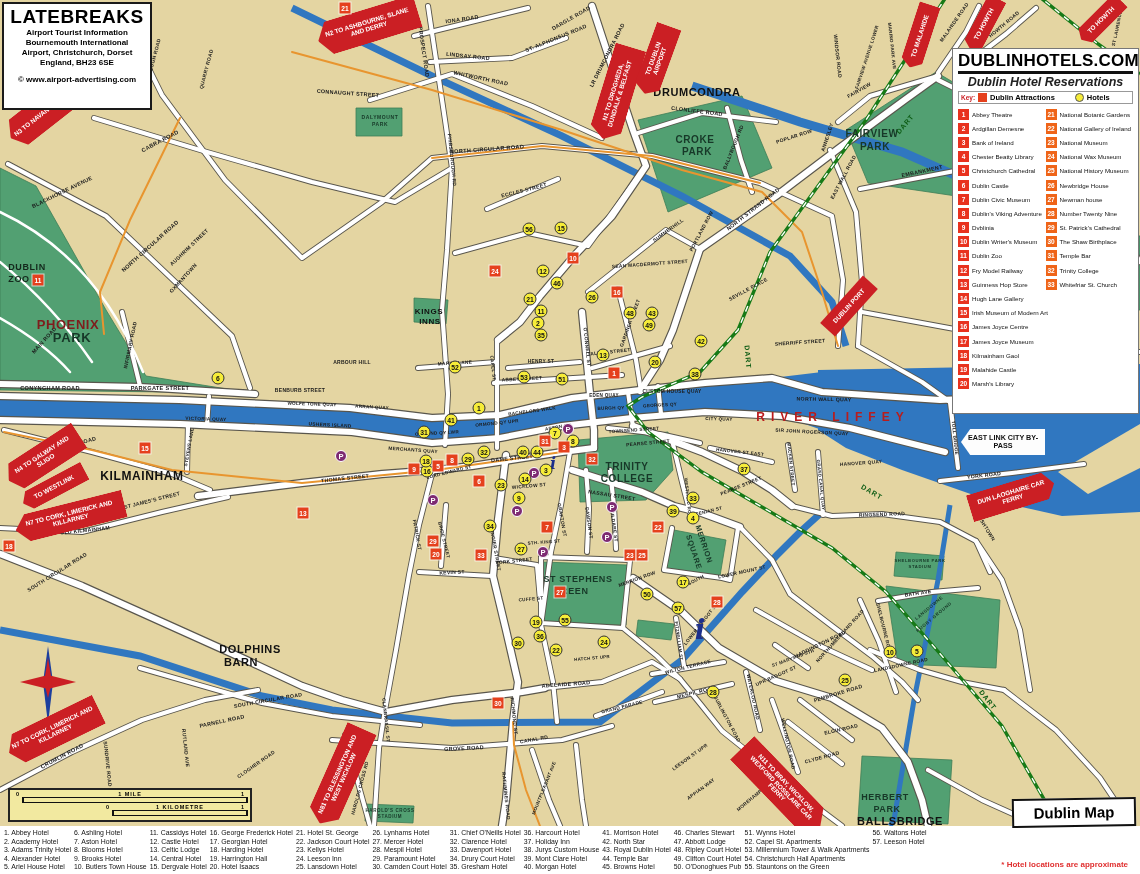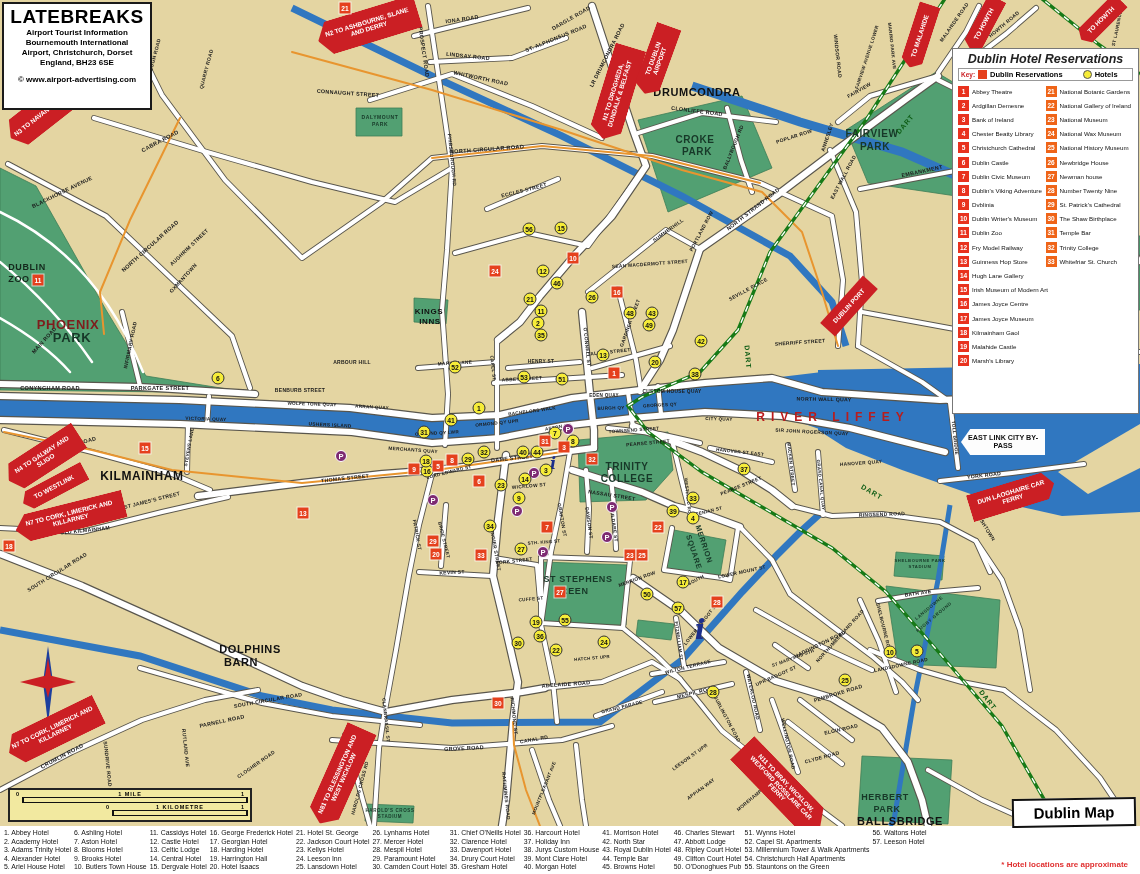--- a/index.html
+++ b/index.html
@@ -510,25 +510,26 @@
   <div id="latebreaks">
     <div class="lb-title">LATEBREAKS</div>
     <div class="lb-line">Airport Tourist Information</div>
     <div class="lb-line">Bournemouth International</div>
     <div class="lb-line">Airport,  Christchurch, Dorset</div>
     <div class="lb-line">England, BH23 6SE</div>
     <div class="lb-site">© www.airport-advertising.com</div>
   </div>
 
   <div id="hotelpanel">
+    <div id="hp-site">DUBLINHOTELS.COM</div>
     <div id="hp-sub">Dublin Hotel Reservations</div>
     <div id="hp-key">
       <span class="key-word">Key:</span>
       <span class="key-sq"></span>
-      <span class="key-lab">Dublin Reservations</span>
+      <span class="key-lab">Dublin Attractions</span>
       <span style="width:14px"></span>
       <span class="key-ci"></span>
       <span class="key-lab">Hotels</span>
     </div>
     <div id="hp-cols">
       <div class="att-col" id="att-col-1">
           <div class="att-row">
             <div class="att-num" style="background: rgb(232, 50, 30);">1</div>
             <div class="att-name">Abbey Theatre</div>
           </div>

